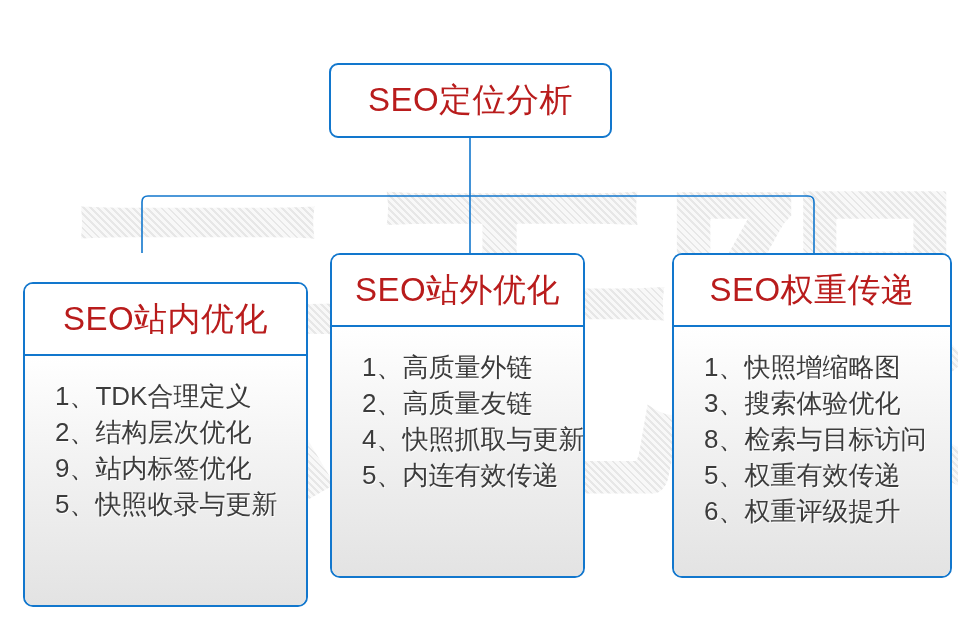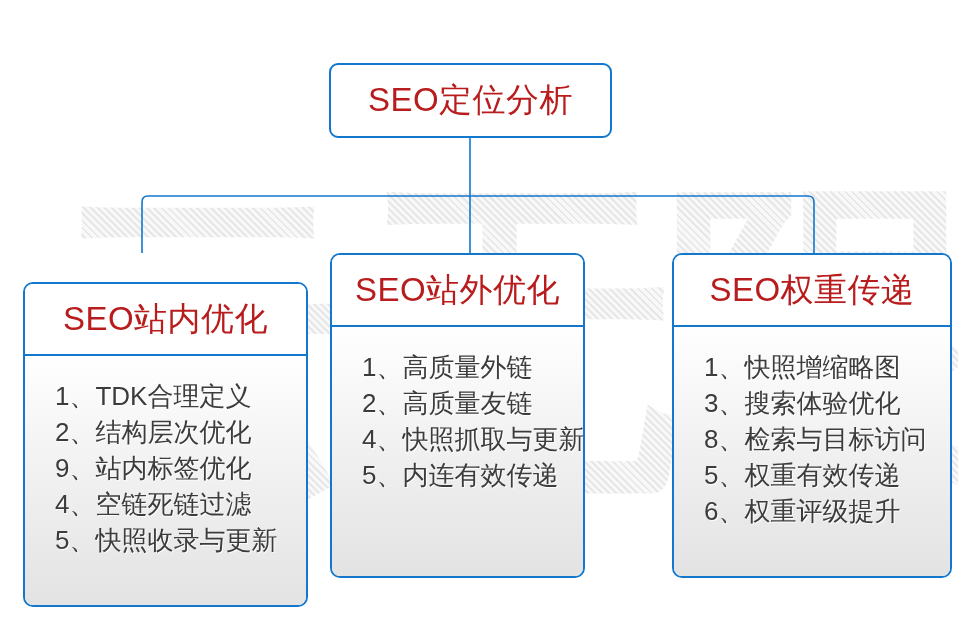--- a/index.html
+++ b/index.html
@@ -109,21 +109,20 @@
   </div>
 
   <div class="column col-1">
     <div class="col-header">
       <span class="title">SEO站内优化</span>
     </div>
     <div class="col-list">
       <div class="list-item">1、TDK合理定义</div>
       <div class="list-item">2、结构层次优化</div>
       <div class="list-item">9、站内标签优化</div>
-      <div class="list-item">4、空链死链过滤</div>
       <div class="list-item">5、快照收录与更新</div>
     </div>
   </div>
 
   <div class="column col-2">
     <div class="col-header">
       <span class="title">SEO站外优化</span>
     </div>
     <div class="col-list">
       <div class="list-item">1、高质量外链</div>

